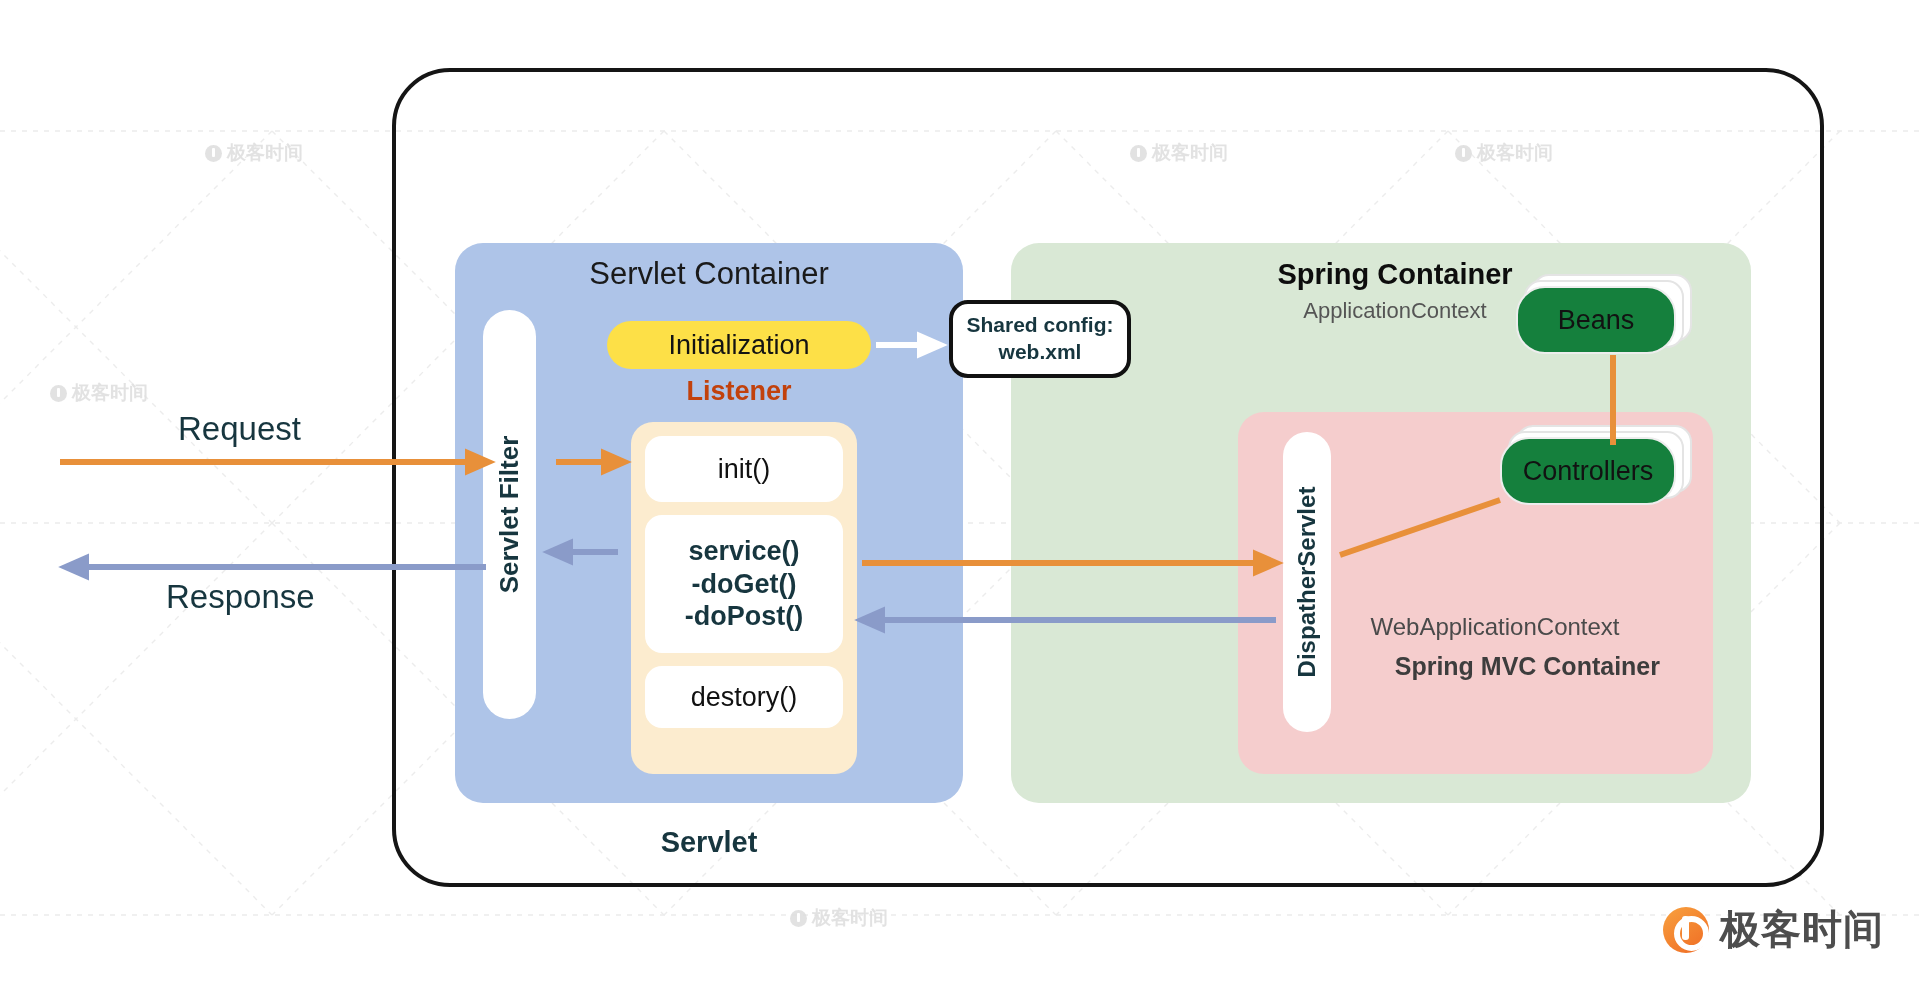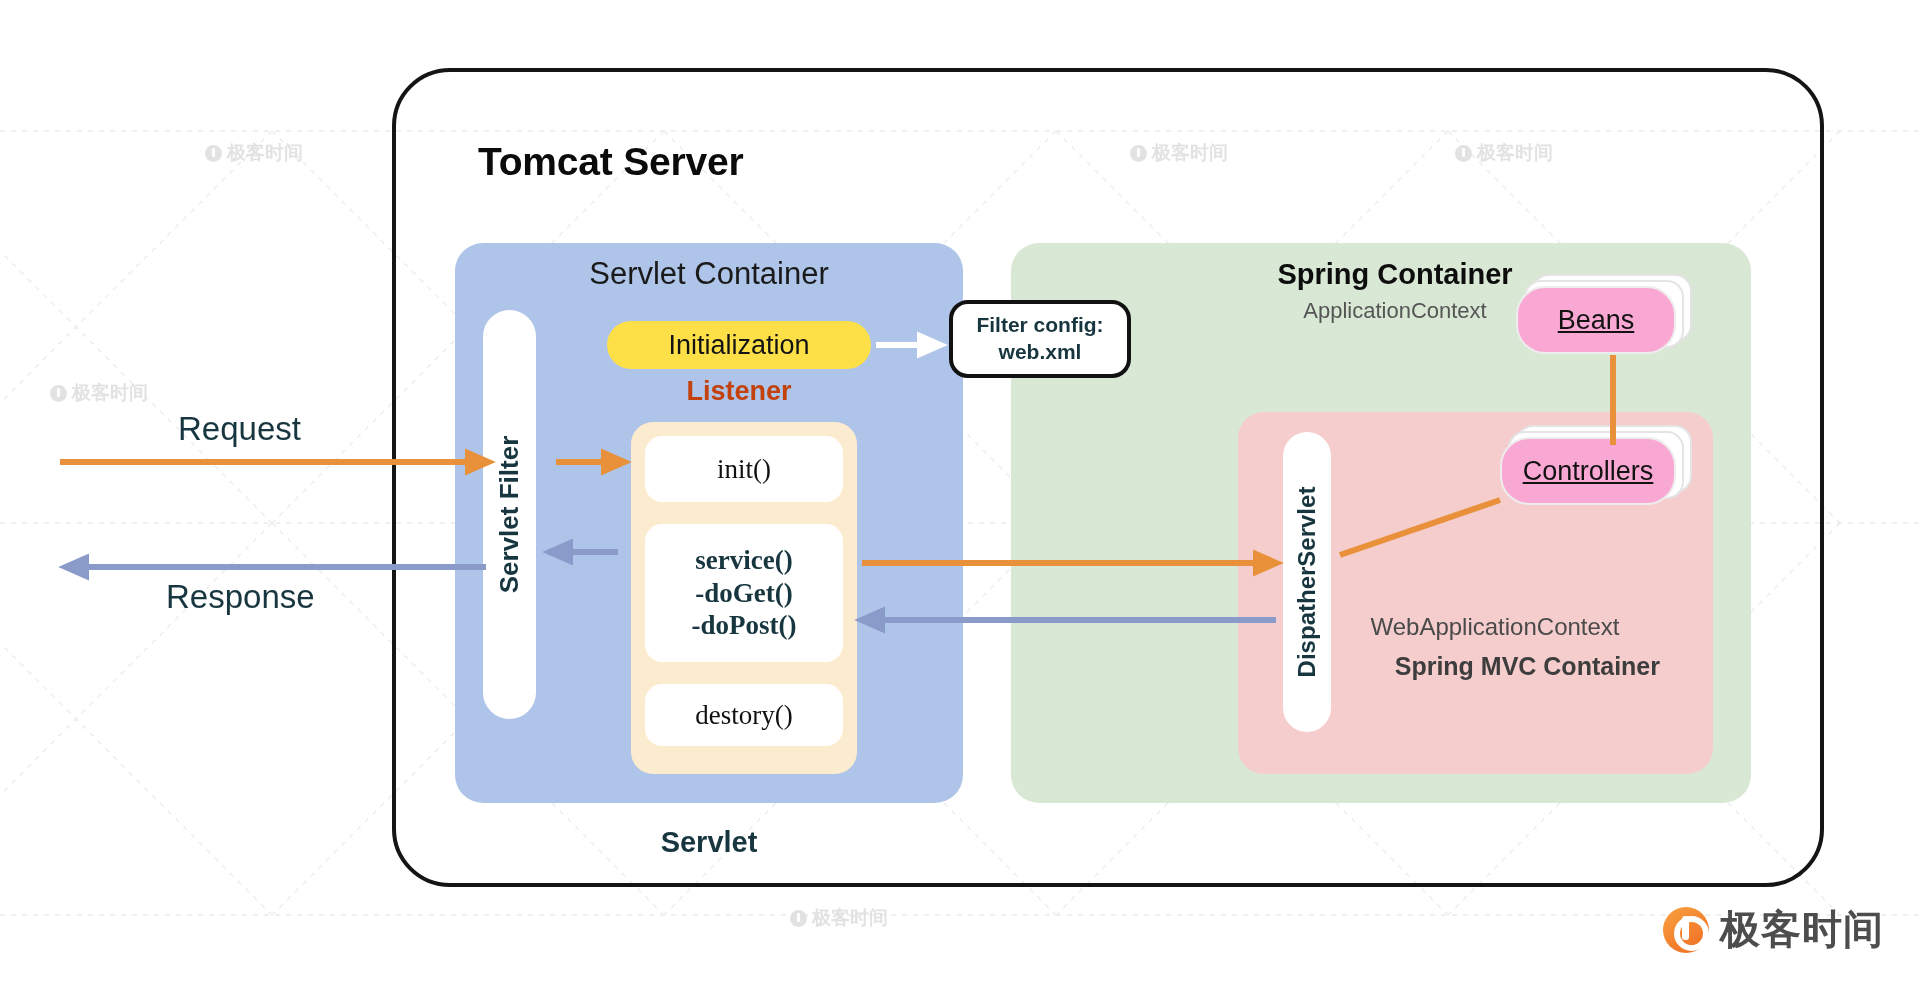--- a/index.html
+++ b/index.html
@@ -112,21 +112,21 @@
 
   
   .lifecycle-box {
     position:absolute;
     left:631px; top:422px;
     width:226px; height:352px;
     background:#fceccf;
     border-radius:22px;
     z-index:3;
     padding:14px;
-    display:flex; flex-direction:column; gap:22px;font-family:Liberation Serif, serif;
+    display:flex; flex-direction:column; gap:13px;
   }
   .lc-item {
     background:#fff;
     border-radius:17px;
     display:flex; flex-direction:column; align-items:center; justify-content:center;
     color:#17363f;
     font-size:27px; font-weight:600;
     line-height:1.22;
   }
   .lc-init { height:66px; color:#111; font-weight:400; }
@@ -215,26 +215,25 @@
   
   .stack-wrap { position:absolute; z-index:6; }
   .stack-card {
     position:absolute;
     background:#fff;
     border-radius:17px;
     border:2px solid #e4e4e4;
   }
   .stack-front {
     position:absolute;
-    background:#f9a8d4;
+    background:#15803d;
     border-radius:29px;
     display:flex; align-items:center; justify-content:center;
     font-size:27px; color:#121212;
     border:2px solid #ededed;
-    text-decoration:underline;
   }
 
   .beans-wrap { left:1516px; top:286px; width:176px; height:68px; }
   .ctrl-wrap  { left:1500px; top:437px; width:192px; height:68px; }
 
   
   .arrows { position:absolute; inset:0; z-index:8; pointer-events:none; }
 
   
   .req-label {
@@ -329,21 +328,20 @@
       <span class="wm-dot"></span>
       <span>极客时间</span>
     </div>
     <div class="wm-text" style="left:790px;top:905px;">
       <span class="wm-dot"></span>
       <span>极客时间</span>
     </div>
   </div>
 
   <div class="tomcat-box"></div>
-  <div class="tomcat-title">Tomcat Server</div>
 
   <div class="servlet-container"></div>
   <div class="servlet-container-title">Servlet Container</div>
 
   <div class="servlet-filter">
     <span>Servlet Filter</span>
   </div>
 
   <div class="init-pill">Initialization</div>
   <div class="listener-label">Listener</div>
@@ -366,21 +364,21 @@
 
   <div class="mvc-container"></div>
   <div class="mvc-sub">WebApplicationContext</div>
   <div class="mvc-name">Spring MVC Container</div>
 
   <div class="dispatcher">
     <span>DispatherServlet</span>
   </div>
 
   <div class="shared-config">
-    <div>Filter config:</div>
+    <div>Shared config:</div>
     <div>web.xml</div>
   </div>
 
   <div class="stack-wrap beans-wrap">
     <div class="stack-card" style="left:16px;top:-12px;width:160px;height:68px;"></div>
     <div class="stack-card" style="left:8px;top:-6px;width:160px;height:68px;"></div>
     <div class="stack-front" style="left:0;top:0;width:160px;height:68px;">Beans</div>
   </div>
 
   <div class="stack-wrap ctrl-wrap">

